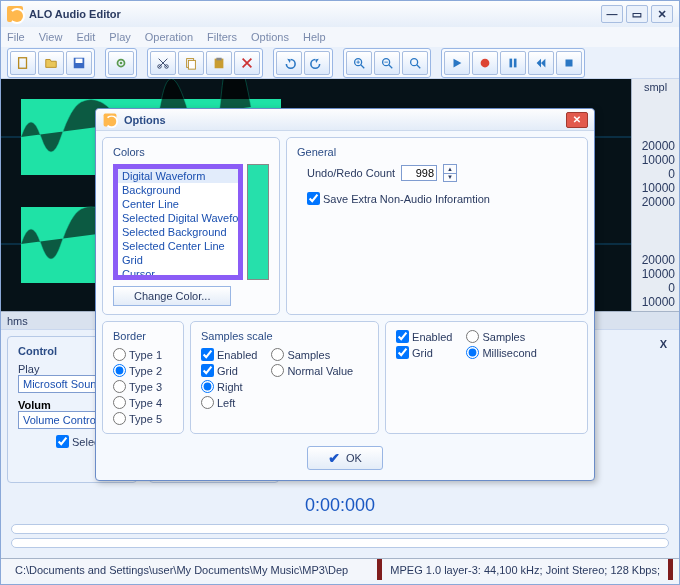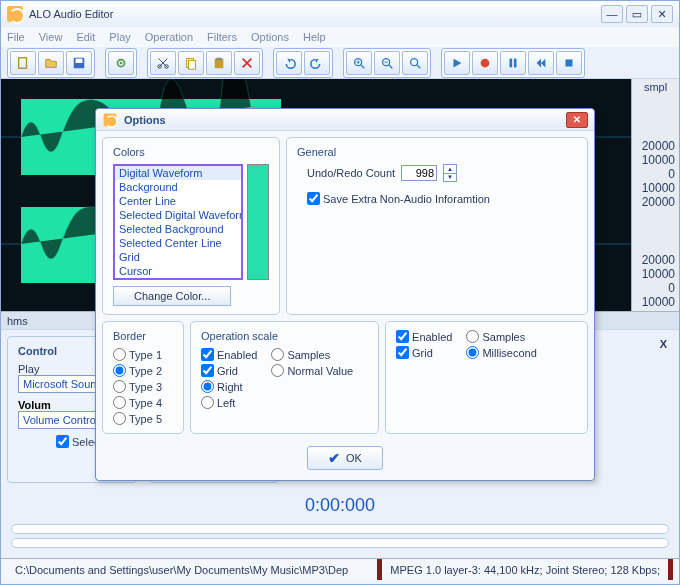--- a/index.html
+++ b/index.html
@@ -1,19 +1,19 @@
 <!DOCTYPE html>
 <html><head>
 <meta charset="utf-8">
 <style>
 * { box-sizing: border-box; margin: 0; padding: 0; font-family: Tahoma, sans-serif; font-size: 11px; }
 body { background: #fff; width: 680px; height: 585px; position: relative; overflow: hidden; }
 
 .window { border: 1px solid #8aa8d8; width: 680px; height: 585px; background: #f0f4fb; }
-.titlebar { height: 26px; background: linear-gradient(#fcfdfe,#e6eef9); display: flex; align-items: center; padding: 0 6px; color: #2a3a60; font-weight: normal; }
+.titlebar { height: 26px; background: linear-gradient(#fcfdfe,#e6eef9); display: flex; align-items: center; padding: 0 6px; color: #2a3a60; font-weight: bold; }
 .titlebar .spacer { flex: 1; }
 .titlebar .winbtn { width: 22px; height: 18px; border: 1px solid #a7bde0; margin-left: 3px; background: #eaf1fb; border-radius: 2px; display: flex; align-items: center; justify-content: center; color: #2a3a60; }
 .logo-icon { width: 16px; height: 16px; margin-right: 6px; background: #ffb84d; border-radius: 2px; position: relative; }
 .logo-icon::after { content:""; position:absolute; top:2px; left:2px; width:12px; height:12px; border:2px solid #fff; border-radius:50%; border-left-color:transparent; }
 
 .menubar { height: 20px; background: #f4f7fc; display: flex; align-items: center; padding: 0 6px; color: #7a8aac; gap: 14px; }
 .menubar span { cursor: default; }
 
 .toolbar { height: 32px; background: #eaf1fb; border-bottom: 1px solid #c9d7ee; display: flex; align-items: center; padding: 2px 6px; gap: 2px; }
 .tbgroup { display: flex; gap: 2px; border: 1px solid #99b6e4; border-radius: 3px; padding: 2px; background: #f8fbff; }
@@ -48,21 +48,21 @@
 
 .dialog { position:absolute; left:95px; top:108px; width:500px; border:1px solid #6a8cc8; border-radius:4px; background:#f5f9fe; box-shadow:2px 2px 6px rgba(0,0,0,.25); }
 .dialog-title { height:22px; background:linear-gradient(#fdfdfe,#e3ecf8); display:flex; align-items:center; padding:0 6px; color:#2b4c86; font-weight:bold; border-bottom:1px solid #cad8ec; border-radius:4px 4px 0 0;}
 .dialog-title .spacer{flex:1;}
 .dlg-close { width:22px; height:16px; background:#e25a4d; border:1px solid #a13a30; color:#fff; font-weight:bold; display:flex; align-items:center; justify-content:center; border-radius:2px; font-size:10px;}
 .dlg-body { display:flex; padding:6px; gap:6px; flex-wrap:wrap;}
 .panel { border:1px solid #bccde8; border-radius:5px; background:#fbfcfe; padding:8px 10px;}
 .panel-title { color:#2b4c86; font-weight:normal; margin-bottom:6px;}
 
 .colors-panel { width:178px;}
-.colors-list { width:130px; height:116px; border:2px solid #8b5cf6; background:#fff; overflow-y:scroll; }
+.colors-list { width:130px; height:116px; border:5px solid #8b5cf6; background:#fff; overflow-y:scroll; }
 .colors-list div { color:#1a4fb0; padding:1px 4px; white-space:nowrap;}
 .colors-list div.sel{ background:#e2ecfb;}
 .swatch { width:22px; height:116px; background:#26e0ab; border:1px solid #888; display:inline-block; vertical-align:top;}
 .chg-btn { margin-top:6px; border:1px solid #99b6e4; background:linear-gradient(#fff,#e3ecf8); padding:3px 20px; color:#2a3a60;}
 
 .general-panel { flex:1;}
 .field-row { display:flex; align-items:center; gap:6px; color:#2a3a60; margin-bottom:10px; margin-top:4px;}
 .numfield { border:1px solid #7f9cd0; width:36px; padding:1px 2px; background:#fff; text-align:right;}
 .spinner { width:14px; height:18px; border:1px solid #7f9cd0; display:flex; flex-direction:column;}
 .spinner div{flex:1; display:flex;align-items:center;justify-content:center; font-size:6px; color:#2a3a60; border-bottom:1px solid #7f9cd0;}
@@ -367,21 +367,21 @@
               <span>Type 4</span>
             </label>
           <label>
               <input type="radio" name="b" style="">
               <span>Type 5</span>
             </label>
         </div>
       </div>
 
       <div class="panel vscale-panel">
-        <div class="panel-title">Operation scale</div>
+        <div class="panel-title">Samples scale</div>
         <div class="radio-row">
           <div class="radio-col">
             <label>
                 <input type="checkbox" checked="" style="">
                 <span>Enabled</span>
               </label>
             <label>
                 <input type="checkbox" checked="" style="">
                 <span>Grid</span>
               </label>

